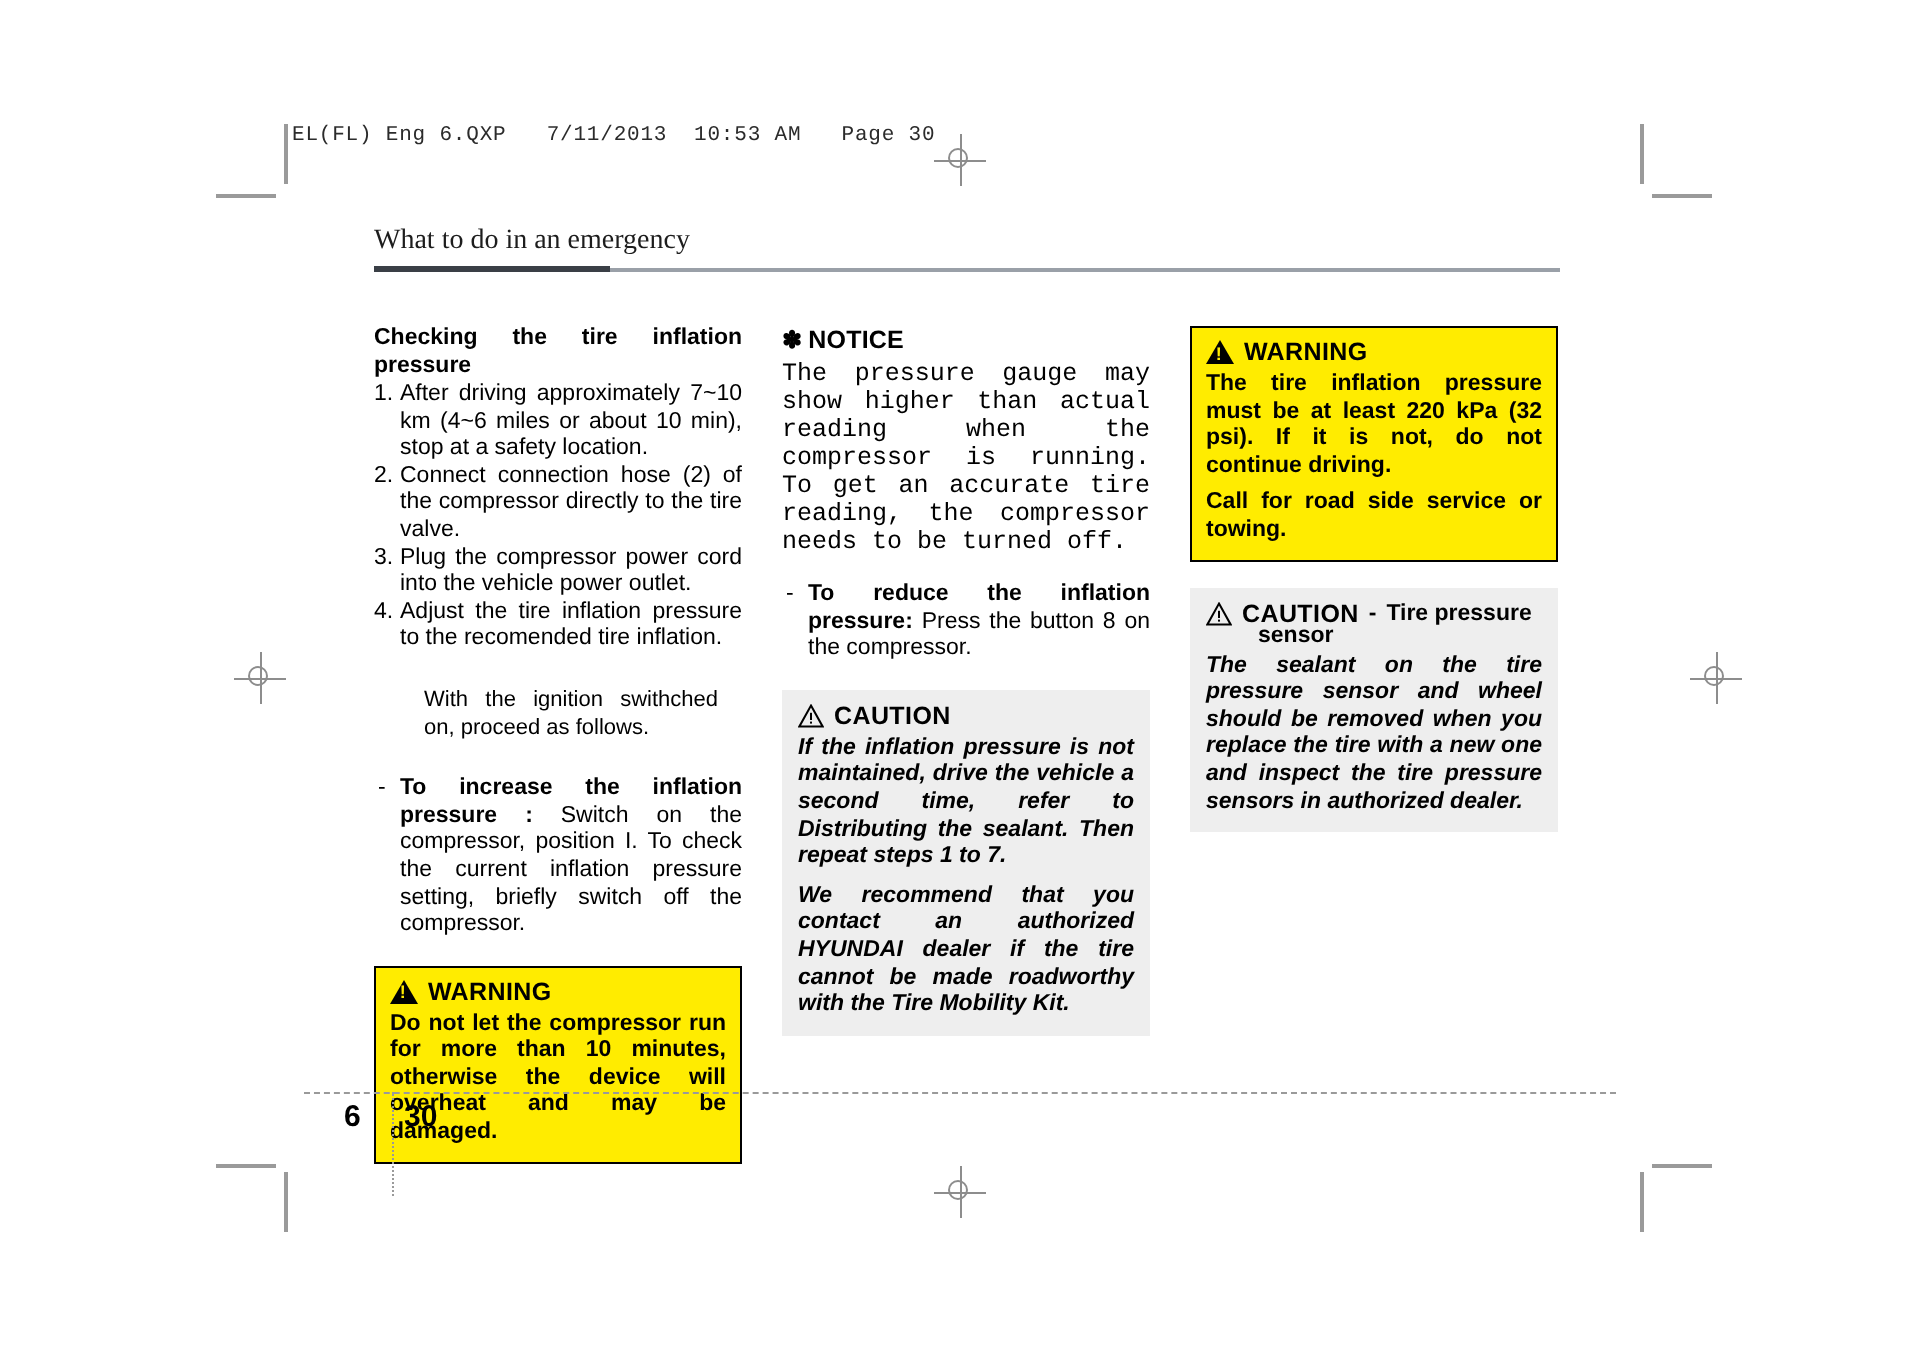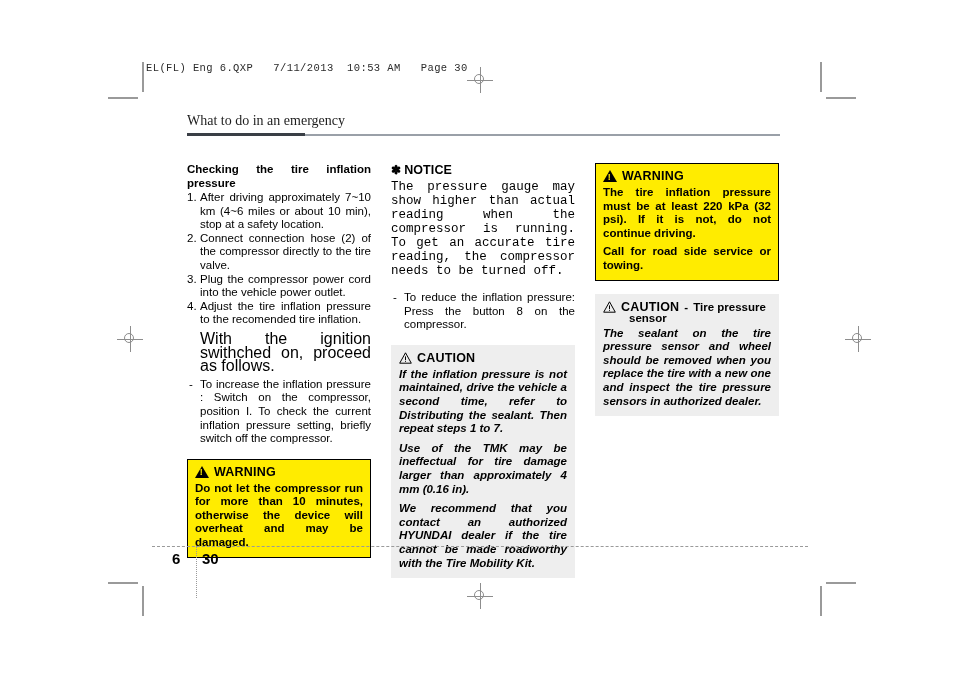--- a/index.html
+++ b/index.html
@@ -118,40 +118,40 @@
     padding-left: 13px;
     margin: 0;
   }
   .num-item > .num {
     position: absolute;
     left: 0;
     top: 0;
   }
   .indent {
     padding-left: 13px;
-    font-size: 16px;
+    font-size: 11px;
     line-height: 13.6px;
     text-align: justify;
-    margin: 0;
+    margin: 12px;
   }
   .dash-item {
     position: relative;
     padding-left: 13px;
     font-size: 11.5px;
     line-height: 13.6px;
     text-align: justify;
     margin: 0;
   }
   .dash-item > .dash {
     position: absolute;
     left: 2px;
     top: 0;
   }
   .dash-item .lead {
-    font-weight: normal;
+    font-weight: bold;
     margin-top: 44px;
   }
   .serif-para {
     font-family: Liberation Mono, monospace;
     font-size: 12.5px;
     line-height: 14px;
     text-align: justify;
     margin: 0;
   }
   .notice-head {
@@ -404,21 +404,20 @@
         <span class="tri-open">
           <svg width="13" height="12" viewBox="0 0 13 12">
             <polygon points="6.5,0.8 12.3,11.2 0.7,11.2" fill="none" stroke="#000000" stroke-width="1"></polygon>
             <rect x="6" y="4.4" width="1" height="3.6" fill="#000000"></rect>
             <rect x="6" y="8.8" width="1" height="1" fill="#000000"></rect>
           </svg>
         </span>
         <span class="box-title">CAUTION</span>
       </div>
       <p class="caution-body">If the inflation pressure is not maintained, drive the vehicle a second time, refer to Distributing the sealant. Then repeat steps 1 to 7.</p>
-      <p class="caution-body">Use of the TMK may be ineffectual for tire damage larger than approximately 4 mm (0.16 in).</p>
       <p class="caution-body">We recommend that you contact an authorized HYUNDAI dealer if the tire cannot be made roadworthy with the Tire Mobility Kit.</p>
     </div>
 
   </div>
 
   <div class="col col-3">
 
     <div class="box-warning">
       <div class="box-title-row">
         <span class="tri-solid"></span>

